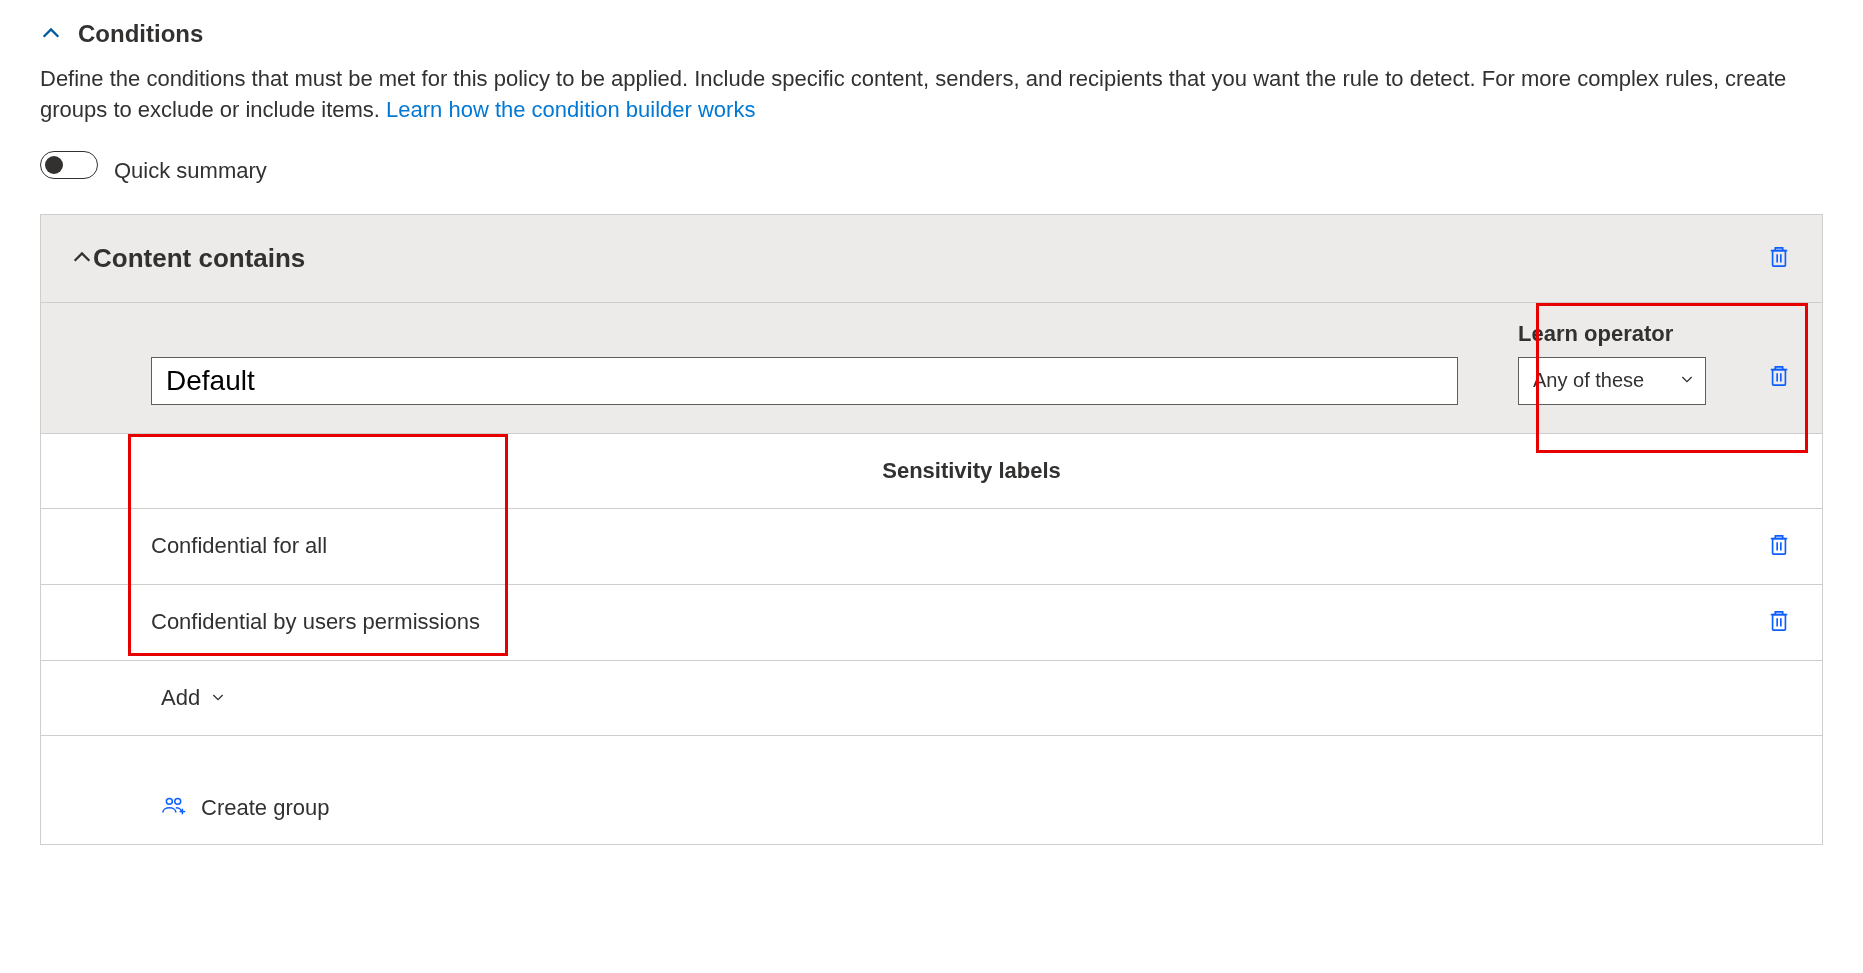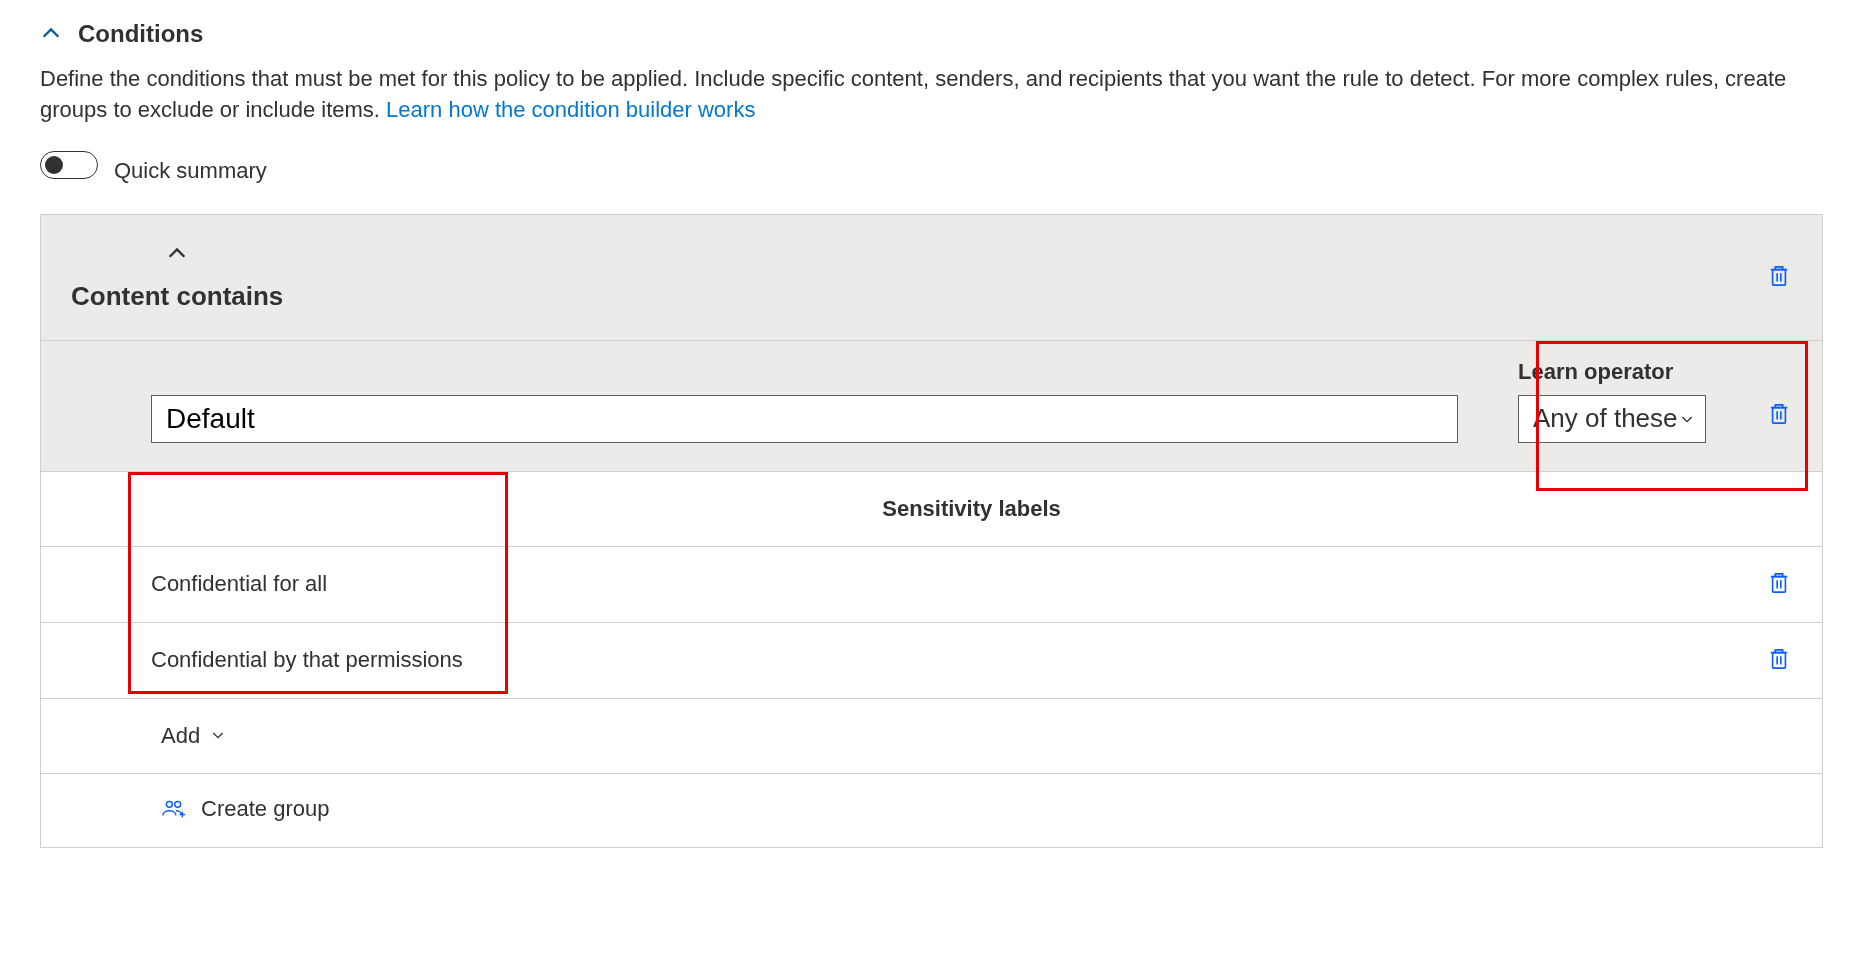--- a/index.html
+++ b/index.html
@@ -72,22 +72,20 @@
       background: #edebe9;
       padding: 28px 30px;
       display: flex;
       align-items: center;
       justify-content: space-between;
       border-bottom: 1px solid #d0cecd;
     }
     .panel-header-left {
       display: flex;
       align-items: center;
-      gap: 16px;
-      flex-direction: column;
     }
     .chevron-up-dark {
       width: 22px;
       height: 22px;
       display: inline-flex;
       align-items: center;
       justify-content: center;
       color: #323130;
     }
     .chevron-up-dark svg { width: 22px; height: 22px; }
@@ -132,21 +130,21 @@
     }
     .operator-block { width: 188px; position: relative; }
     .select-wrap {
       height: 48px;
       border: 1px solid #605e5c;
       background: #fff;
       display: flex;
       align-items: center;
       justify-content: space-between;
       padding: 0 10px 0 14px;
-      font-size: 26px;
+      font-size: 20px;
       cursor: pointer;
     }
     .select-wrap svg { width: 16px; height: 16px; }
     .group-row .trash-btn { margin-bottom: 12px; }
 
     .highlight-operator {
       position: absolute;
       border: 3px solid #e60000;
       pointer-events: none;
       right: 14px;
@@ -198,23 +196,24 @@
     .create-row {
       padding: 22px 30px 22px 120px;
     }
     .create-btn {
       background: none;
       border: none;
       font-size: 22px;
       font-family: inherit;
       cursor: pointer;
       display: inline-flex;
-      align-items: center;
+      align-items: flex-start;
       gap: 14px;
       color: #323130;
+      margin-top: 37px;
     }
     .create-icon { color: #0d5eff; display:inline-flex; }
     .create-icon svg { width: 26px; height: 22px; }
     .group-wrap { position: relative; }
   </style>
 </head>
 <body>
 
 <div class="section-header">
   <span class="chevron-up-blue">
@@ -300,21 +299,21 @@
                 <path d="M3 6h18"></path>
                 <path d="M8 6V3h8v3"></path>
                 <rect x="5" y="6" width="14" height="17" rx="1"></rect>
                 <line x1="10" y1="10" x2="10" y2="19"></line>
                 <line x1="14" y1="10" x2="14" y2="19"></line>
               </svg>
           </span>
         </button>
       </div>
       <div class="list-row">
-        <span>Confidential by that permissions</span>
+        <span>Confidential by users permissions</span>
         <button class="trash-btn">
           <span>
             <svg viewBox="0 0 24 26" fill="none" stroke="currentColor" stroke-width="1.8">
                 <path d="M3 6h18"></path>
                 <path d="M8 6V3h8v3"></path>
                 <rect x="5" y="6" width="14" height="17" rx="1"></rect>
                 <line x1="10" y1="10" x2="10" y2="19"></line>
                 <line x1="14" y1="10" x2="14" y2="19"></line>
               </svg>
           </span>

